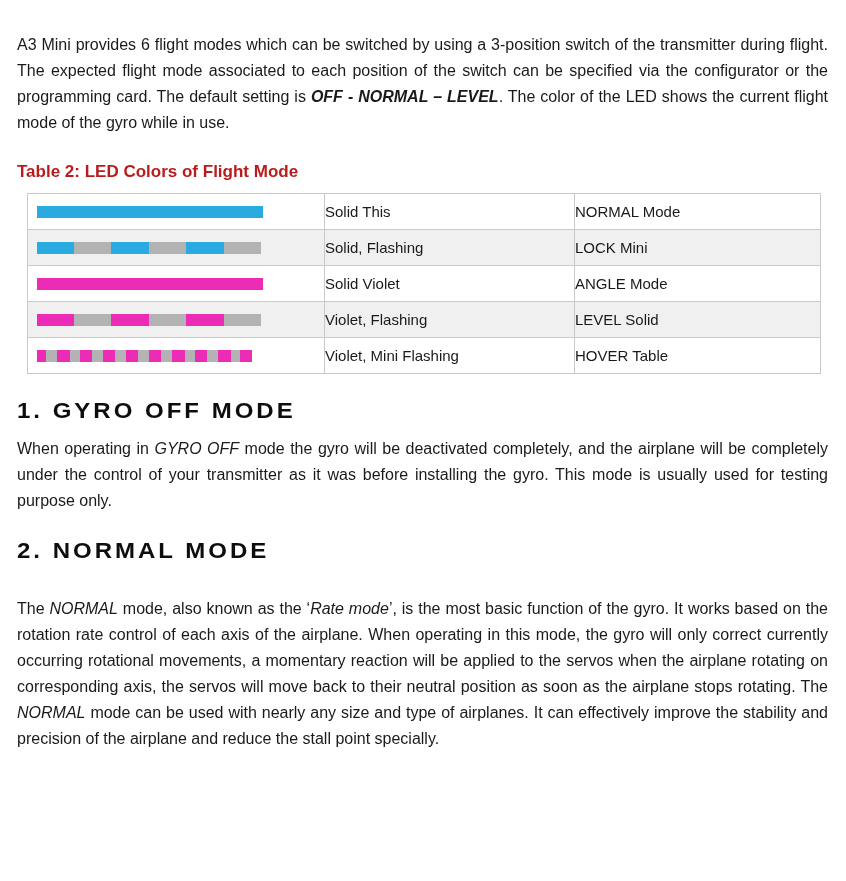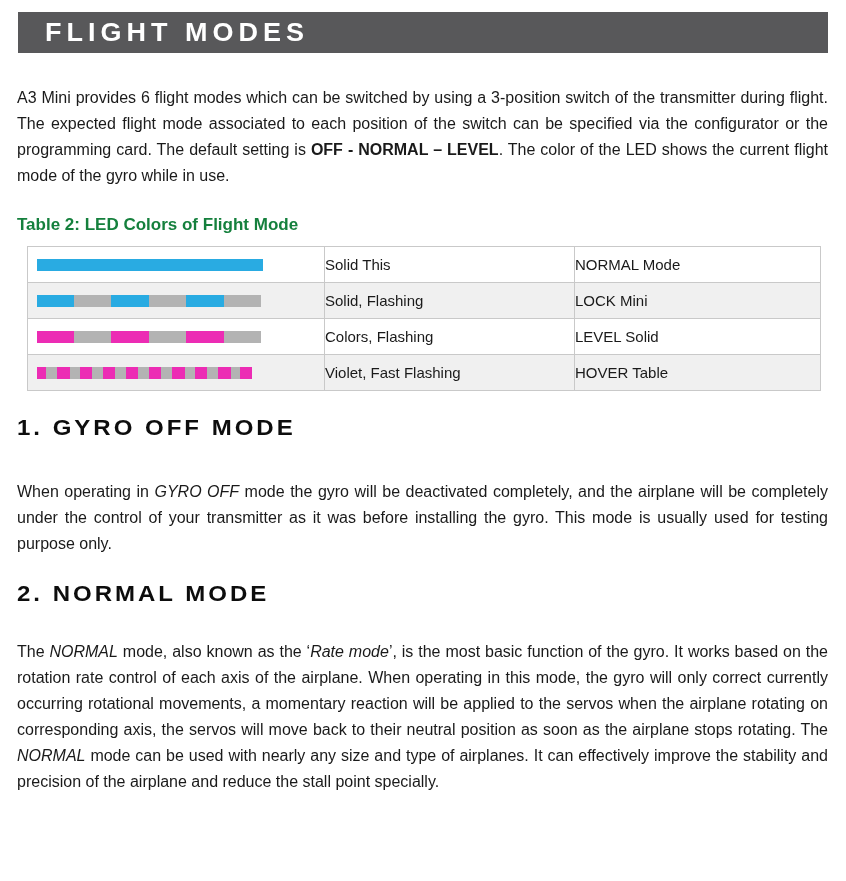--- a/index.html
+++ b/index.html
@@ -30,28 +30,28 @@
 
   
   .body-text{
     margin:0 18px 0 17px;
     font-size:16px;
     line-height:26px;
     text-align:justify;
   }
   .intro{margin-top:32px;}
   .seg-i{font-style:italic;}
-  .seg-bi{font-weight:700;}
+  .seg-bi{font-style:italic;font-weight:700;}
 
   
   .table-caption{
     margin:26px 0 0 17px;
     font-size:17px;
     font-weight:700;
-    color:#15803d;
+    color:#b91c1c;
   }
 
   
   table.led-table{
     margin:11px 0 0 27px;
     border-collapse:collapse;
     width:792px;
     table-layout:fixed;
   }
   table.led-table td{
@@ -78,32 +78,29 @@
   .section-heading{
     margin:24px 0 0 17px;
     font-size:24px;
     font-weight:700;
     letter-spacing:3px;
     color:#0d0d0d;
     transform:scaleY(.92);
     transform-origin:left top;
     white-space:nowrap;
   }
-  .para-gyro{margin-top:36px;}
+  .para-gyro{margin-top:10px;}
   .heading-normal{margin-top:24px;}
   .para-normal{margin-top:30px;}
 </style>
 </head>
 <body>
 
 <div class="page">
 
-  <header class="title-bar">
-    <span class="title-text">FLIGHT MODES</span>
-  </header>
 
   <p class="body-text intro"><span>A3 Mini provides 6 flight modes which can be switched by using a 3-position switch of the transmitter during flight. The expected flight mode associated to each position of the switch can be specified via the configurator or the programming card. The default setting is </span><span class="seg-bi">OFF - NORMAL – LEVEL</span><span>. The color of the LED shows the current flight mode of the gyro while in use.</span></p>
 
   <h3 class="table-caption">Table 2: LED Colors of Flight Mode</h3>
 
   <table class="led-table">
     <tbody>
       <tr>
         <td class="led-cell">
             <div class="led-bar">
@@ -123,29 +120,38 @@
               <div class="led-seg" style="width: 38px; background: rgb(41, 171, 226);"></div>
               <div class="led-seg" style="width: 37px; background: rgb(179, 179, 179);"></div>
             </div>
           </td>
         <td class="desc-cell">Solid, Flashing</td>
         <td class="mode-cell">LOCK Mini</td>
       </tr>
       <tr>
         <td class="led-cell">
             <div class="led-bar">
+              <div class="led-seg" style="width: 226px; background: rgb(236, 44, 180);"></div>
+            </div>
+          </td>
+        <td class="desc-cell">Solid Violet</td>
+        <td class="mode-cell">ANGLE Mode</td>
+      </tr>
+      <tr>
+        <td class="led-cell">
+            <div class="led-bar">
               <div class="led-seg" style="width: 37px; background: rgb(236, 44, 180);"></div>
               <div class="led-seg" style="width: 37px; background: rgb(179, 179, 179);"></div>
               <div class="led-seg" style="width: 38px; background: rgb(236, 44, 180);"></div>
               <div class="led-seg" style="width: 37px; background: rgb(179, 179, 179);"></div>
               <div class="led-seg" style="width: 38px; background: rgb(236, 44, 180);"></div>
               <div class="led-seg" style="width: 37px; background: rgb(179, 179, 179);"></div>
             </div>
           </td>
-        <td class="desc-cell">Colors, Flashing</td>
+        <td class="desc-cell">Violet, Flashing</td>
         <td class="mode-cell">LEVEL Solid</td>
       </tr>
       <tr>
         <td class="led-cell">
             <div class="led-bar">
               <div class="led-seg" style="width: 9px; background: rgb(236, 44, 180);"></div>
               <div class="led-seg" style="width: 11px; background: rgb(179, 179, 179);"></div>
               <div class="led-seg" style="width: 13px; background: rgb(236, 44, 180);"></div>
               <div class="led-seg" style="width: 10px; background: rgb(179, 179, 179);"></div>
               <div class="led-seg" style="width: 12px; background: rgb(236, 44, 180);"></div>
@@ -158,21 +164,21 @@
               <div class="led-seg" style="width: 11px; background: rgb(179, 179, 179);"></div>
               <div class="led-seg" style="width: 13px; background: rgb(236, 44, 180);"></div>
               <div class="led-seg" style="width: 10px; background: rgb(179, 179, 179);"></div>
               <div class="led-seg" style="width: 12px; background: rgb(236, 44, 180);"></div>
               <div class="led-seg" style="width: 11px; background: rgb(179, 179, 179);"></div>
               <div class="led-seg" style="width: 13px; background: rgb(236, 44, 180);"></div>
               <div class="led-seg" style="width: 9px; background: rgb(179, 179, 179);"></div>
               <div class="led-seg" style="width: 12px; background: rgb(236, 44, 180);"></div>
             </div>
           </td>
-        <td class="desc-cell">Violet, Fast Flashing</td>
+        <td class="desc-cell">Violet, Mini Flashing</td>
         <td class="mode-cell">HOVER Table</td>
       </tr>
     </tbody>
   </table>
 
   <h2 class="section-heading">1. GYRO OFF MODE</h2>
   <p class="body-text para-gyro"><span>When operating in </span><span class="seg-i">GYRO OFF</span><span> mode the gyro will be deactivated completely, and the airplane will be completely under the control of your transmitter as it was before installing the gyro. This mode is usually used for testing purpose only.</span></p>
 
   <h2 class="section-heading heading-normal">2. NORMAL MODE</h2>
   <p class="body-text para-normal"><span>The </span><span class="seg-i">NORMAL</span><span> mode, also known as the ‘</span><span class="seg-i">Rate mode</span><span>’, is the most basic function of the gyro. It works based on the rotation rate control of each axis of the airplane. When operating in this mode, the gyro will only correct currently occurring rotational movements, a momentary reaction will be applied to the servos when the airplane rotating on corresponding axis, the servos will move back to their neutral position as soon as the airplane stops rotating. The </span><span class="seg-i">NORMAL</span><span> mode can be used with nearly any size and type of airplanes. It can effectively improve the stability and precision of the airplane and reduce the stall point specially.</span></p>

